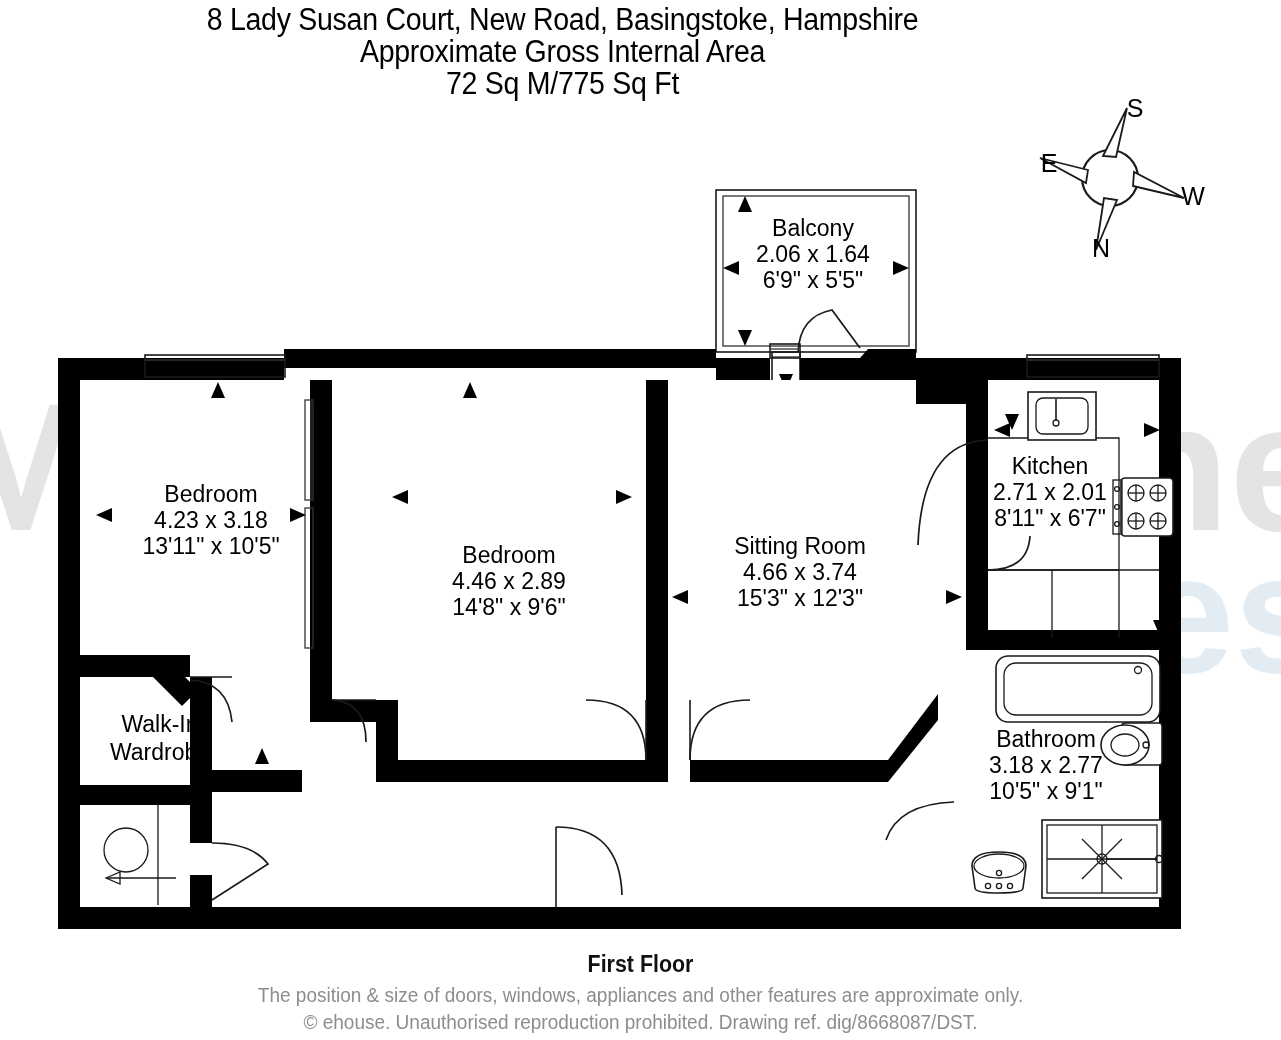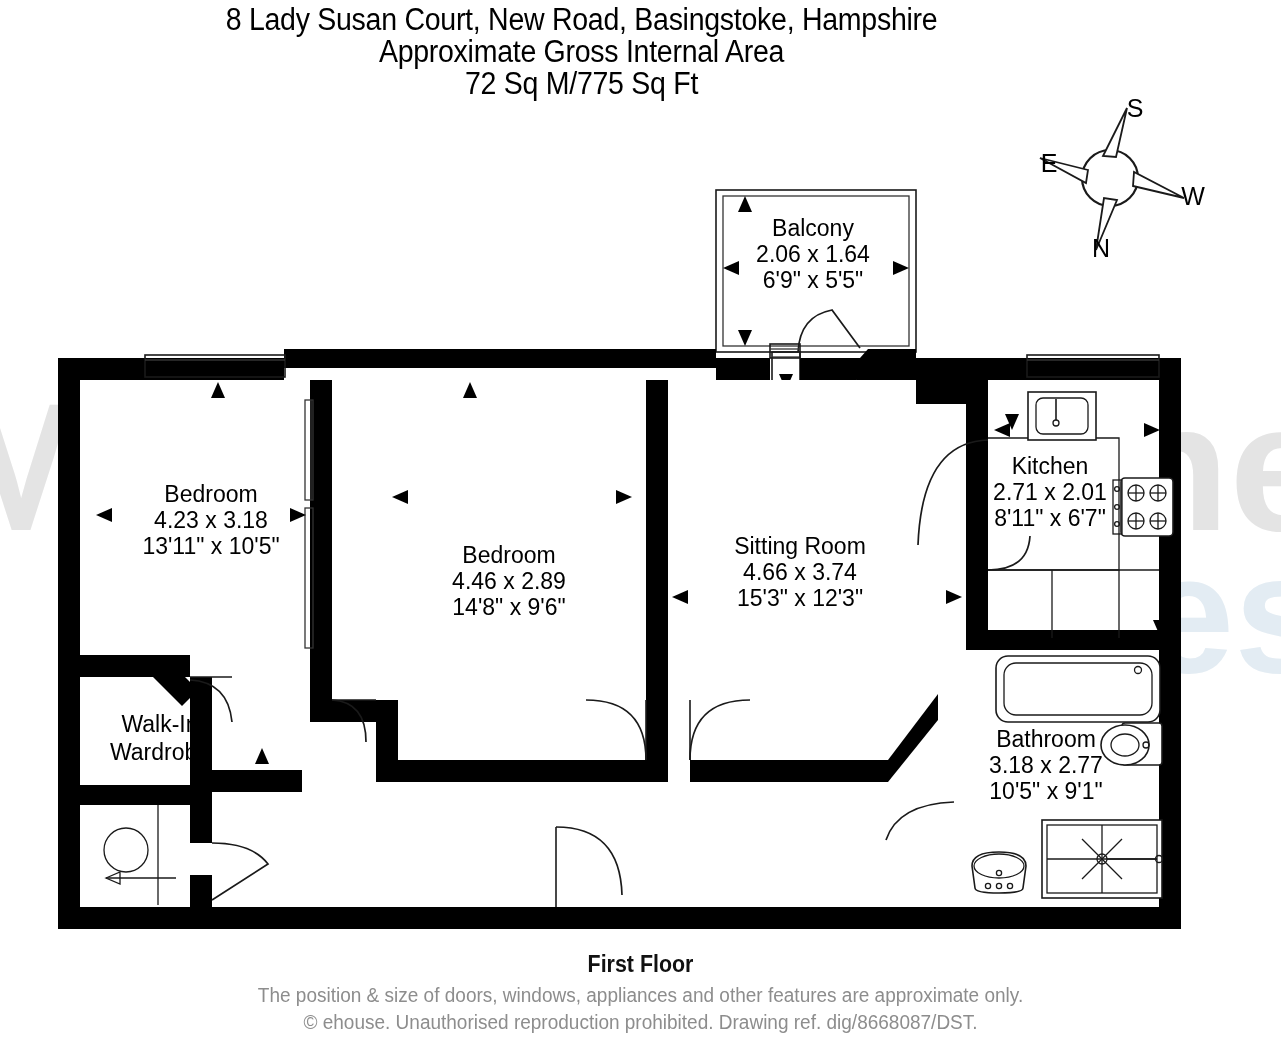--- a/index.html
+++ b/index.html
@@ -20,21 +20,20 @@
     width: 1281px;
     height: 1040px;
   }
   .title-block {
     position: absolute;
     top: 4px;
     left: 0;
     width: 1125px;
     text-align: center;
     line-height: 1.03;
-    padding-left: 19px;
   }
   .title-line {
     font-family: "Liberation Sans", sans-serif;
     font-size: 31px;
     font-weight: 400;
     color: #000000;
     letter-spacing: -0.3px;
     transform: scaleX(0.92);
     transform-origin: center top;
     white-space: nowrap;

